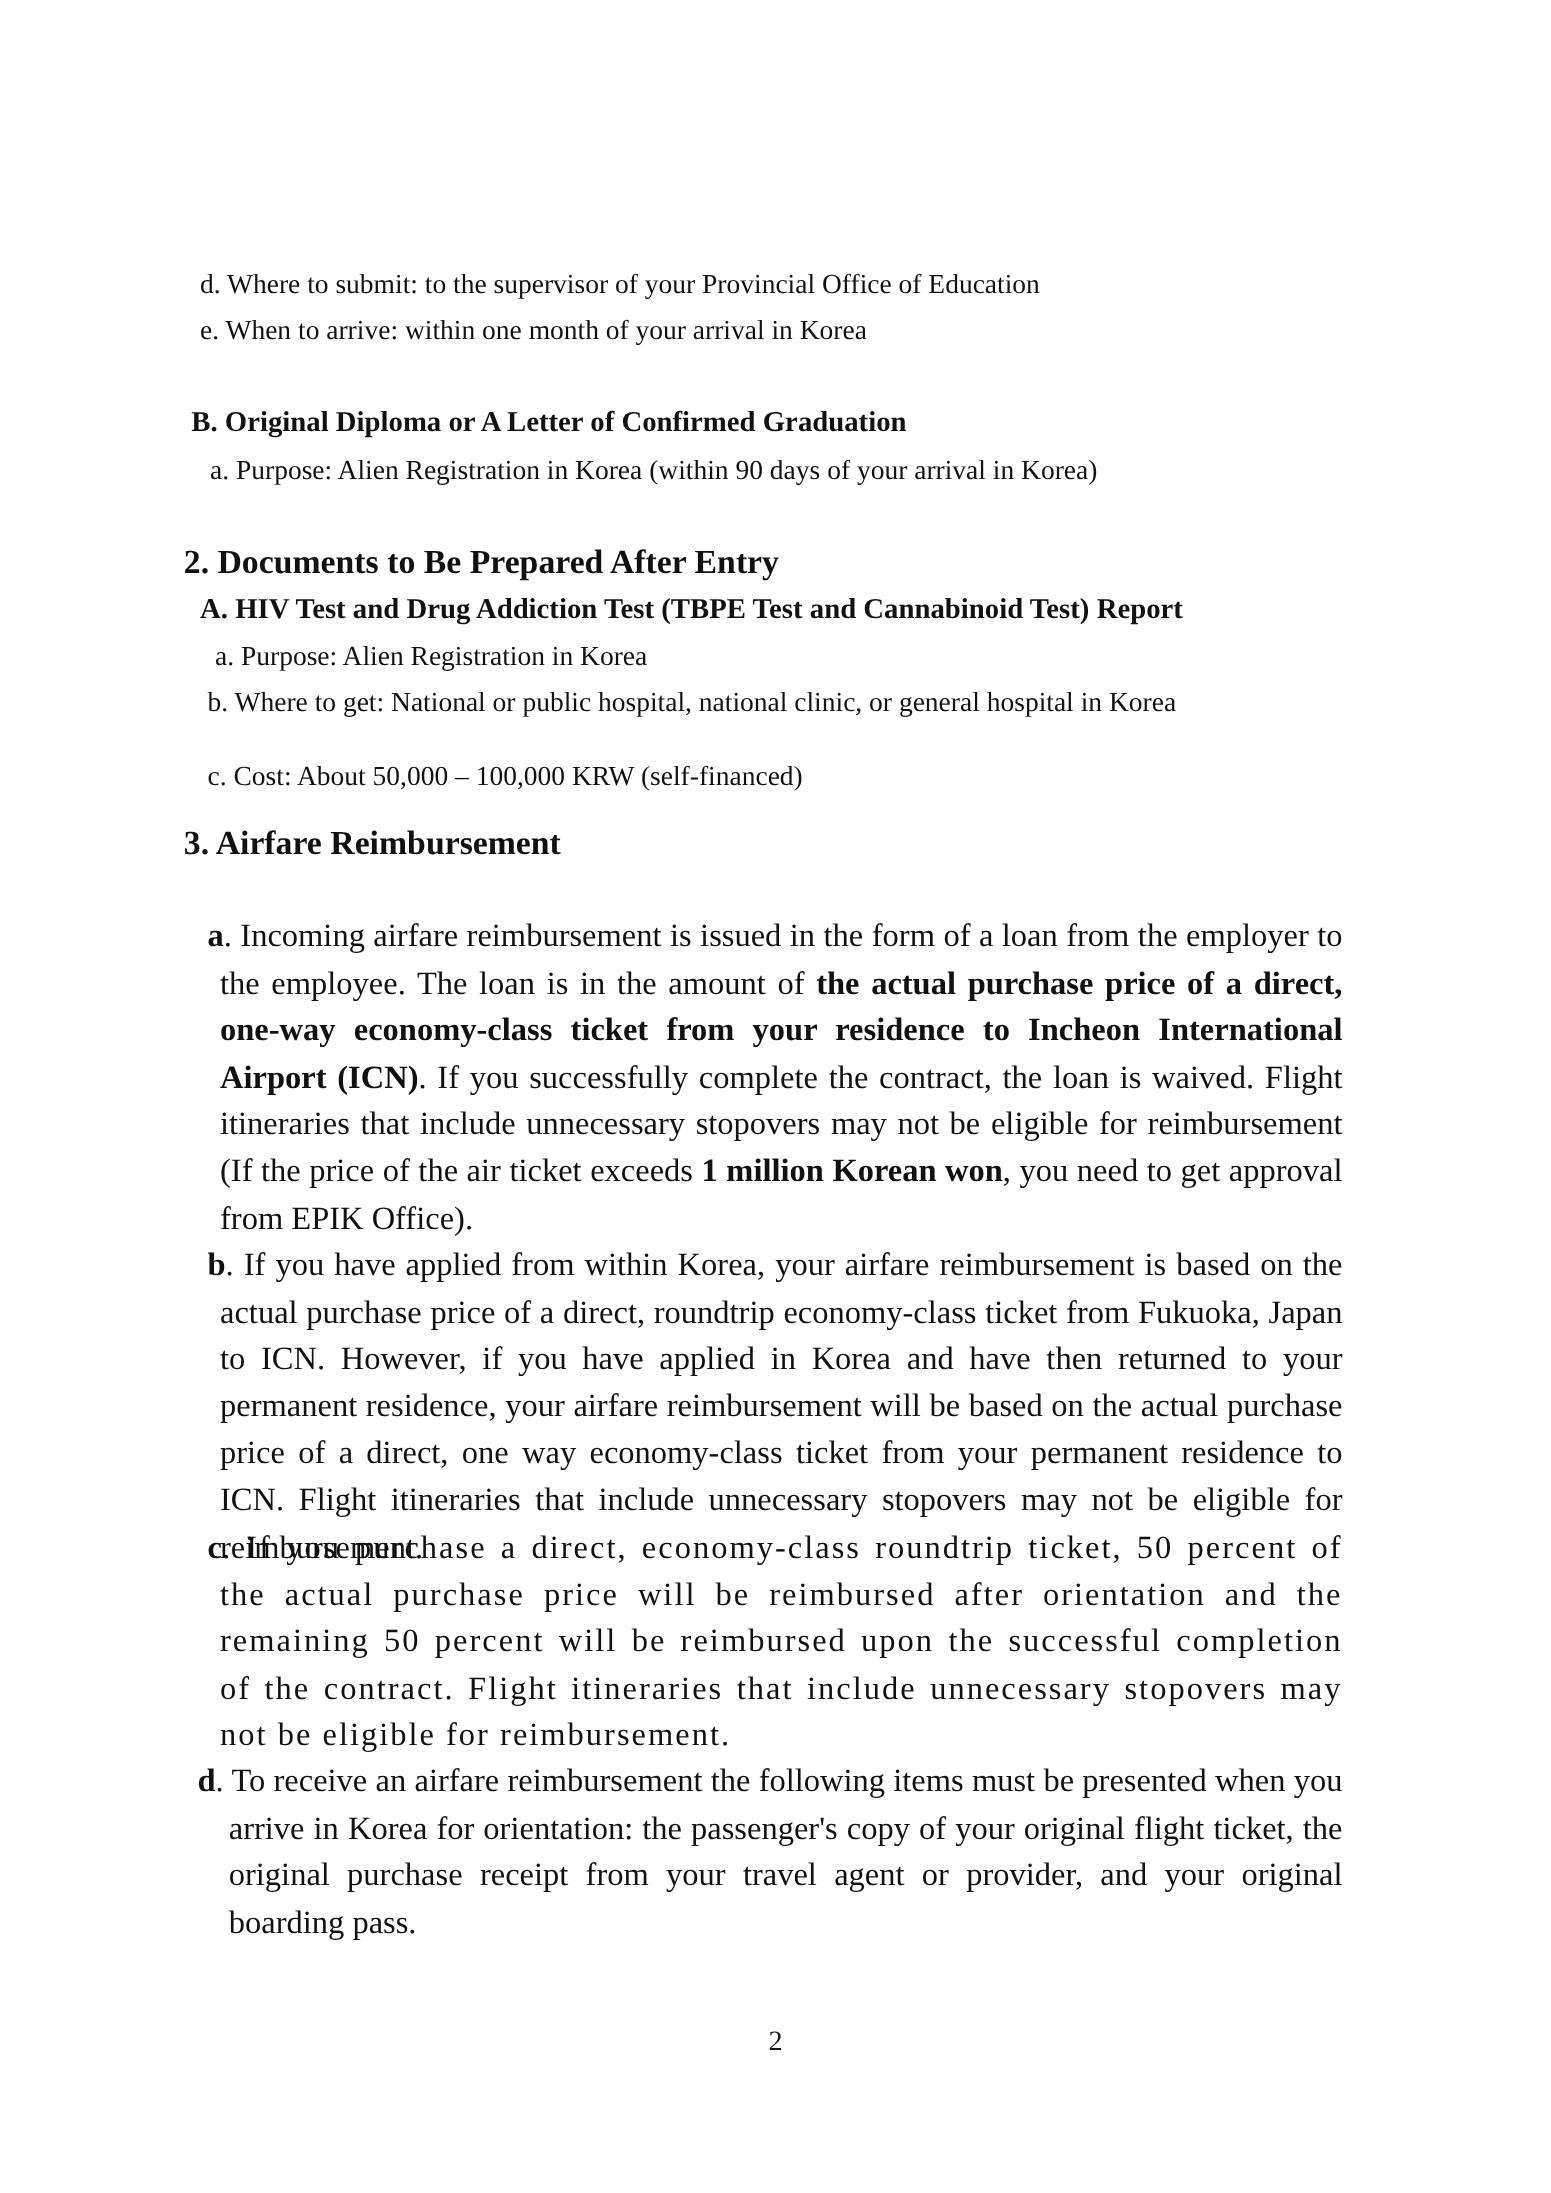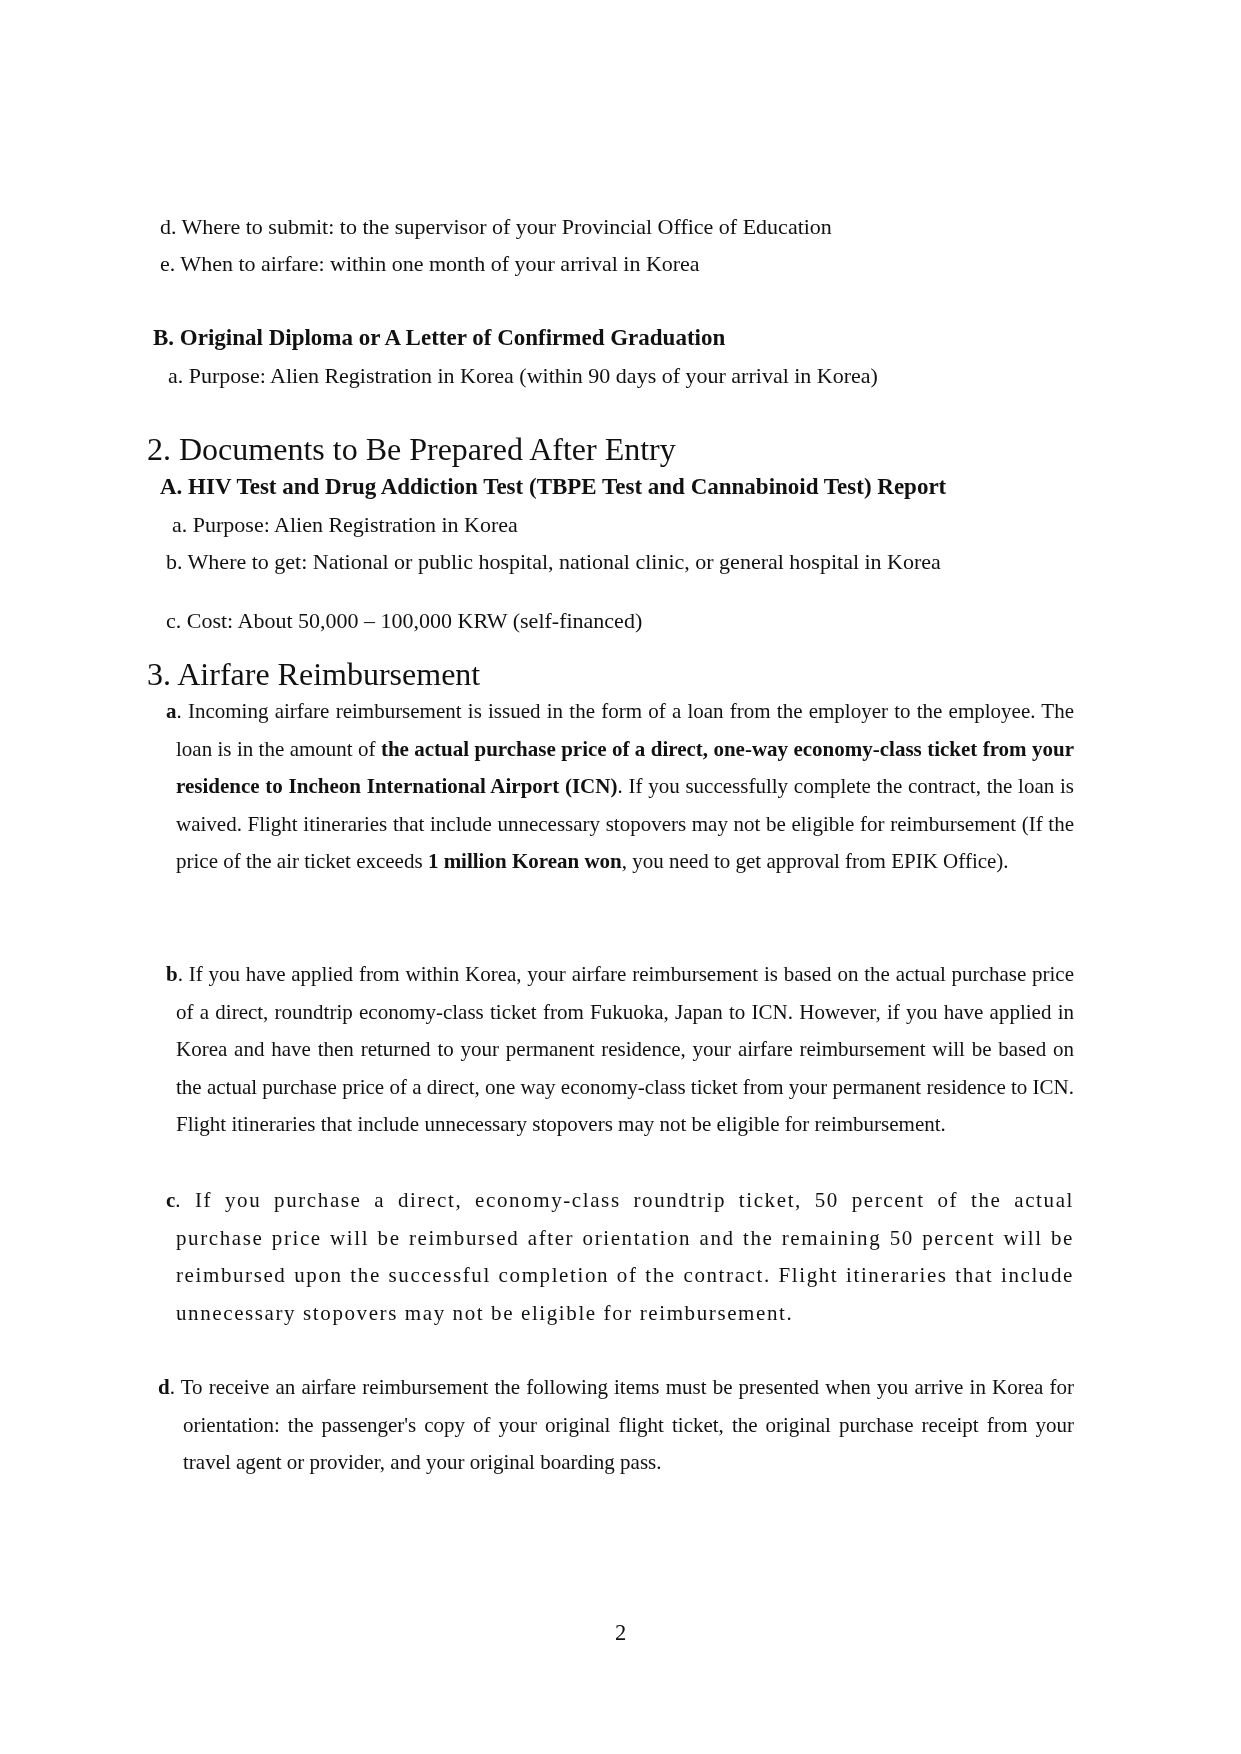--- a/index.html
+++ b/index.html
@@ -1,33 +1,33 @@
 <!DOCTYPE html>
 <html><head>
   <meta charset="utf-8">
   <style>
     html, body { margin: 0; padding: 0; background: #ffffff; }
     body { width: 1241px; height: 1754px; position: relative; overflow: hidden;
            font-family: "Liberation Serif", serif; color: #111111; }
     .line { position: absolute; font-size: 22px; line-height: 37.6px; white-space: nowrap; }
-    .h2 { font-size: 32px; font-weight: normal; }
+    .h2 { font-size: 27px; font-weight: bold; }
     .h3 { font-size: 23px; font-weight: bold; }
-    .para { position: absolute; font-size: 21px; line-height: 37.6px; text-align: justify; }
+    .para { position: absolute; font-size: 26px; line-height: 37.6px; text-align: justify; margin-top: 37px; }
     .para .lead { font-weight: bold; }
     .para.spaced { letter-spacing: 1.6px; }
     .pagenum { position: absolute; left: 0; width: 1241px; text-align: center; top: 1620px;
                font-size: 22.5px; }
   </style>
 </head>
 <body>
 
 <div>
 
   <div class="line" style="left:160px; top:208px;">d. Where to submit: to the supervisor of your Provincial Office of Education</div>
-  <div class="line" style="left:160px; top:245px;">e. When to airfare: within one month of your arrival in Korea</div>
+  <div class="line" style="left:160px; top:245px;">e. When to arrive: within one month of your arrival in Korea</div>
 
   <div class="line h3" style="left:153px; top:319px;">B. Original Diploma or A Letter of Confirmed Graduation</div>
   <div class="line" style="left:168px; top:357px;">a. Purpose: Alien Registration in Korea (within 90 days of your arrival in Korea)</div>
 
   <div class="line h2" style="left:147px; top:431px;">2. Documents to Be Prepared After Entry</div>
   <div class="line h3" style="left:160px; top:468px;">A. HIV Test and Drug Addiction Test (TBPE Test and Cannabinoid Test) Report</div>
   <div class="line" style="left:172px; top:506px;">a. Purpose: Alien Registration in Korea</div>
   <div class="line" style="left:166px; top:543px;">b. Where to get: National or public hospital, national clinic, or general hospital in Korea</div>
   <div class="line" style="left:166px; top:581px;margin-top:21px;">c. Cost: About 50,000 – 100,000 KRW (self-financed)</div>
 

